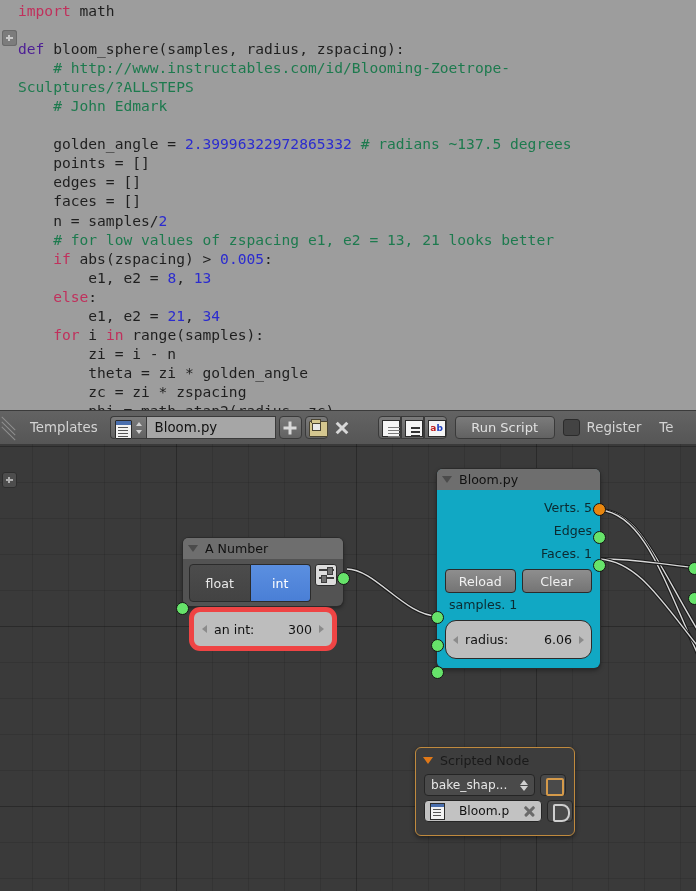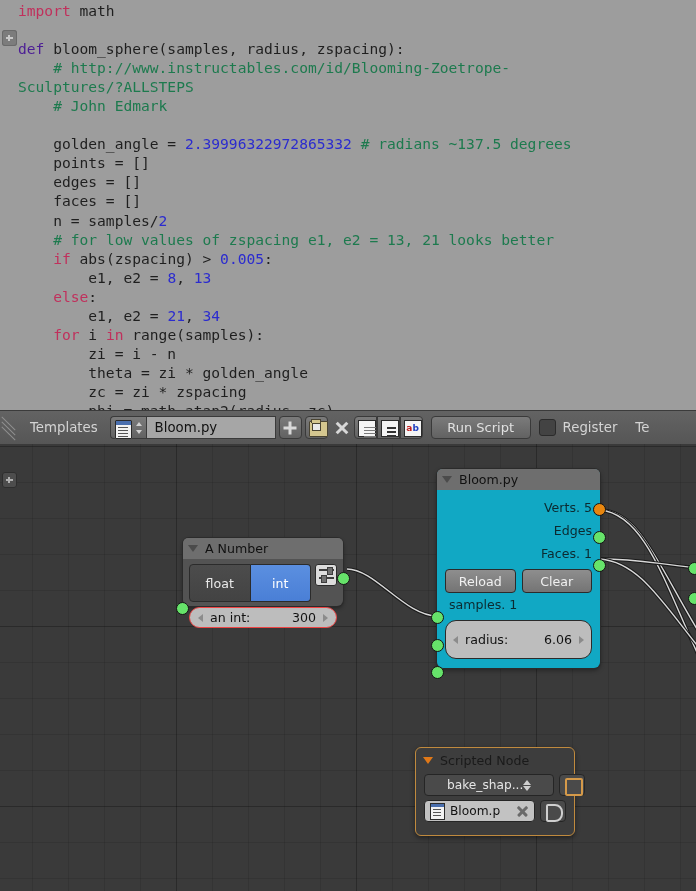--- a/index.html
+++ b/index.html
@@ -117,22 +117,22 @@
      font-size:12.6px;color:#e8e8e8;border:1px solid #2b2b2b;}
   .togbtn.l{border-radius:4px 0 0 4px;background:linear-gradient(#4c4c4c,#434343);}
   .togbtn.r{border-radius:0 4px 4px 0;border-left:none;background:linear-gradient(#5b8fe0,#4a7fd6);color:#fff;}
   .smallsq{width:22px;height:22px;margin-left:4px;box-sizing:border-box;border:1px solid #2b2b2b;
      border-radius:3px;background:#dcdcdc;position:relative;}
   .smallsq i{position:absolute;background:#3d3d3d;}
   .smallsq i:nth-child(1){left:3px;top:4px;width:15px;height:2px;}
   .smallsq i:nth-child(2){left:11px;top:2px;width:4px;height:6px;background:#6f6f6f;border:1px solid #3d3d3d;}
   .smallsq i:nth-child(3){left:3px;top:12px;width:15px;height:2px;}
   .smallsq i:nth-child(4){left:5px;top:10px;width:4px;height:6px;background:#6f6f6f;border:1px solid #3d3d3d;}
-  .numfield{margin-top:5px;height:21px;border-radius:11px;background:#bdbdbd;border:1px solid #ef4444;
-     display:flex;align-items:center;justify-content:space-between;padding:2px 8px;color:#111;font-size:12.6px;box-sizing:border-box;}
+  .numfield{margin-top:5px;height:21px;border-radius:11px;background:#bdbdbd;border:5px solid #ef4444;
+     display:flex;align-items:center;justify-content:space-between;padding:17px 8px;color:#111;font-size:12.6px;box-sizing:border-box;}
   .arrL{width:0;height:0;border-top:4px solid transparent;border-bottom:4px solid transparent;border-right:5px solid #8b8b8b;}
   .arrR{width:0;height:0;border-top:4px solid transparent;border-bottom:4px solid transparent;border-left:5px solid #8b8b8b;}
   .numlabel{flex:1;padding-left:7px;}
   .numvalue{padding-right:7px;}
 
   
   #node-bloom{left:437px;top:25px;width:163px;height:660px;}
   #node-bloom{height:auto;background:#11a8c4;box-shadow:0 0 0 1px #2b2b2b,0 2px 5px rgba(0,0,0,.45);}
   #node-bloom .node-body{padding:6px 8px 9px 8px;}
   .outrow{text-align:right;color:#0c2a30;font-size:12.6px;height:23px;line-height:23px;}
@@ -145,26 +145,26 @@
      display:flex;align-items:center;padding:16px 7px;color:#111;font-size:12.6px;box-sizing:border-box;}
 
   
   #scripted-node{left:415px;top:303px;width:160px;background:#3d3d3d;border:1px solid #c08a3e;border-radius:6px;
      box-shadow:0 2px 5px rgba(0,0,0,.45);}
   #scripted-node .node-head{background:transparent;height:24px;color:#1a1a1a;padding-left:7px;}
   #scripted-node .node-body{padding:2px 8px 9px 8px;}
   .sn-row{display:flex;align-items:center;gap:5px;margin-bottom:4px;}
   .sn-dropdown{flex:1;height:22px;box-sizing:border-box;border-radius:4px;border:1px solid #252525;
      background:#4a4a4a;color:#e6e6e6;font-size:12.2px;display:flex;align-items:center;
-     justify-content:space-between;padding:0 22px;}
+     justify-content:space-between;padding:0 6px;}
   .sn-updown{display:flex;flex-direction:column;gap:1px;}
   .sn-updown .u{width:0;height:0;border-left:4px solid transparent;border-right:4px solid transparent;border-bottom:5px solid #d0d0d0;}
   .sn-updown .d{width:0;height:0;border-left:4px solid transparent;border-right:4px solid transparent;border-top:5px solid #d0d0d0;}
   .sn-field{flex:1;height:22px;box-sizing:border-box;border-radius:4px;border:1px solid #252525;
-     background:#c2c2c2;color:#111;font-size:12.2px;display:flex;align-items:center;gap:5px;padding:0 5px;}
+     background:#c2c2c2;color:#111;font-size:12.2px;display:flex;align-items:center;gap:14px;padding:0 5px;}
   .sn-np{width:13px;height:15px;background:#f2f2f2;border:1px solid #2b2b2b;position:relative;flex:0 0 auto;}
   .sn-np:before{content:"";position:absolute;left:0;top:0;width:100%;height:3px;background:#4a6fae;}
   .sn-np:after{content:"";position:absolute;left:2px;top:5px;width:8px;height:1px;background:#555;box-shadow:0 3px 0 #555,0 6px 0 #555;}
   .sn-x{margin-left:auto;position:relative;width:13px;height:13px;flex:0 0 auto;}
   .sn-x i{position:absolute;left:0;top:5px;width:13px;height:2.5px;background:#6a6a6a;border-radius:1px;}
   .sn-x i:first-child{transform:rotate(45deg);}
   .sn-x i:last-child{transform:rotate(-45deg);}
   .sn-icon{width:26px;height:22px;box-sizing:border-box;border-radius:4px;border:1px solid #252525;
      background:#4a4a4a;position:relative;flex:0 0 auto;}
   .sn-icon .body{position:absolute;left:5px;top:3px;width:14px;height:14px;border:2px solid #d59a4a;border-radius:2px;}
@@ -214,21 +214,21 @@
     <div class="btn icobtn" style="margin-left:3px">
       <span class="folder"></span>
     </div>
     <div class="btn icobtn" style="margin-left:3px;background:none;border:none">
       <span class="xglyph">
           <i></i>
           <i></i>
         </span>
     </div>
 
-    <div style="display:flex;margin-left:0">
+    <div style="display:flex;margin-left:24px">
       <div class="toolbtn first">
         <span class="paper lines-grid"></span>
       </div>
       <div class="toolbtn">
         <span class="paper lines-left"></span>
       </div>
       <div class="toolbtn last">
         <span class="ab"><span class="a">a</span><span class="b">b</span></span>
       </div>
     </div>

